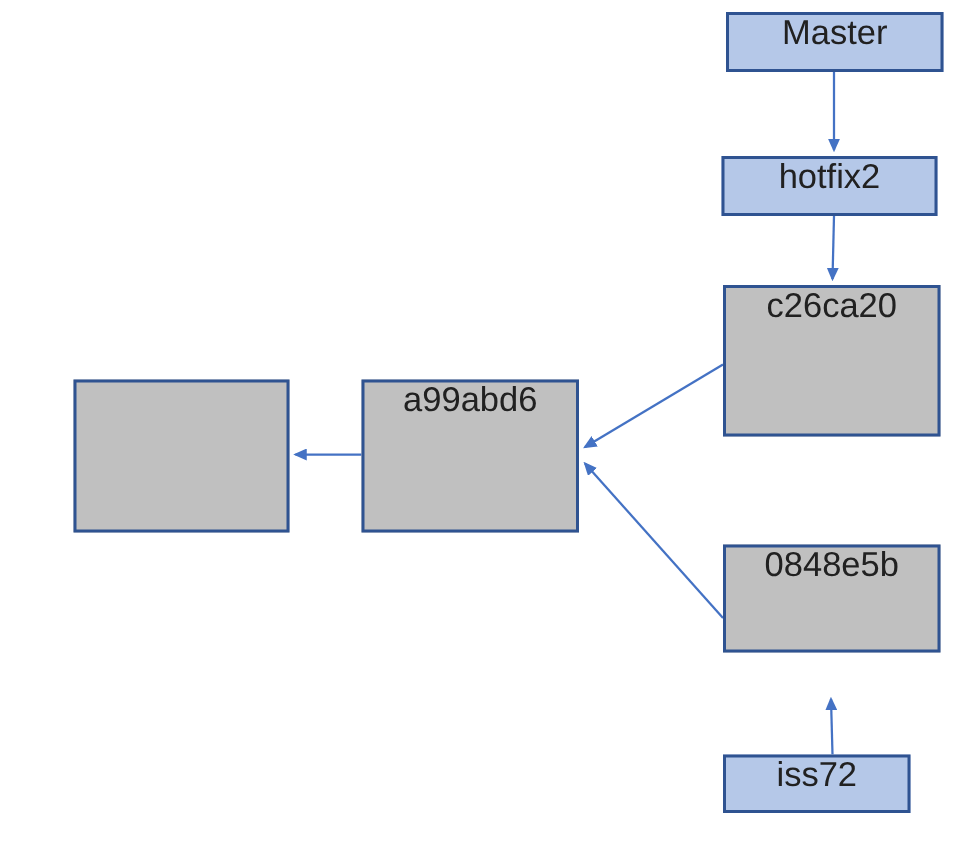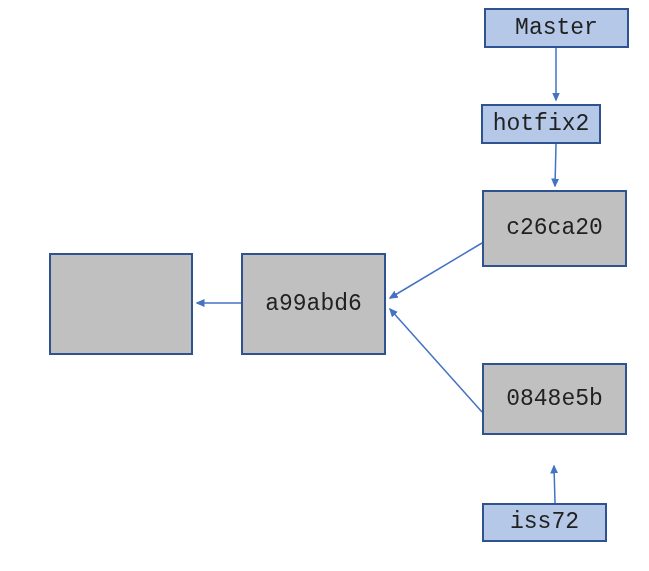--- a/index.html
+++ b/index.html
@@ -18,24 +18,22 @@
   .edges-layer {
     position: absolute;
     left: 0;
     top: 0;
     pointer-events: none;
   }
   .node {
     position: absolute;
     box-sizing: border-box;
     display: flex;
-    align-items: center;
     justify-content: center;
     border: 2px solid var(--node-border, #2f5391);
-    font-family: Liberation Mono, monospace;
   }
   .node.branch { background: var(--branch-fill, #b5c8e8); }
   .node.commit { background: var(--commit-fill, #c0c0c0); }
   .node .label {
     font-size: 23px;
     line-height: 1;
     color: var(--label-color, #212121);
     white-space: nowrap;
   }
 </style>
@@ -55,24 +53,24 @@
         <line x1="482" y1="243" x2="390" y2="298" stroke="#4472c4" stroke-width="1.5" marker-end="url(#arrowhead)"></line>
         <line x1="482" y1="412" x2="390" y2="309" stroke="#4472c4" stroke-width="1.5" marker-end="url(#arrowhead)"></line>
         <line x1="241" y1="303" x2="197" y2="303" stroke="#4472c4" stroke-width="1.5" marker-end="url(#arrowhead)"></line>
         <line x1="555" y1="503" x2="554" y2="466" stroke="#4472c4" stroke-width="1.5" marker-end="url(#arrowhead)"></line>
       </g>
   </svg>
   <div id="nodes-host">
       <div class="node branch" style="left: 484px; top: 8px; width: 145px; height: 40px;">
         <span class="label">Master</span>
       </div>
-      <div class="node branch" style="left: 481px; top: 104px; width: 120px; height: 40px;">
+      <div class="node branch" style="left: 481px; top: 104px; width: 144px; height: 40px;">
         <span class="label">hotfix2</span>
       </div>
-      <div class="node commit" style="left: 482px; top: 190px; width: 145px; height: 77px;">
+      <div class="node commit" style="left: 482px; top: 190px; width: 145px; height: 101px;">
         <span class="label">c26ca20</span>
       </div>
       <div class="node commit" style="left: 241px; top: 253px; width: 145px; height: 102px;">
         <span class="label">a99abd6</span>
       </div>
       <div class="node commit" style="left: 49px; top: 253px; width: 144px; height: 102px;">
         <span class="label"></span>
       </div>
       <div class="node commit" style="left: 482px; top: 363px; width: 145px; height: 72px;">
         <span class="label">0848e5b</span>

